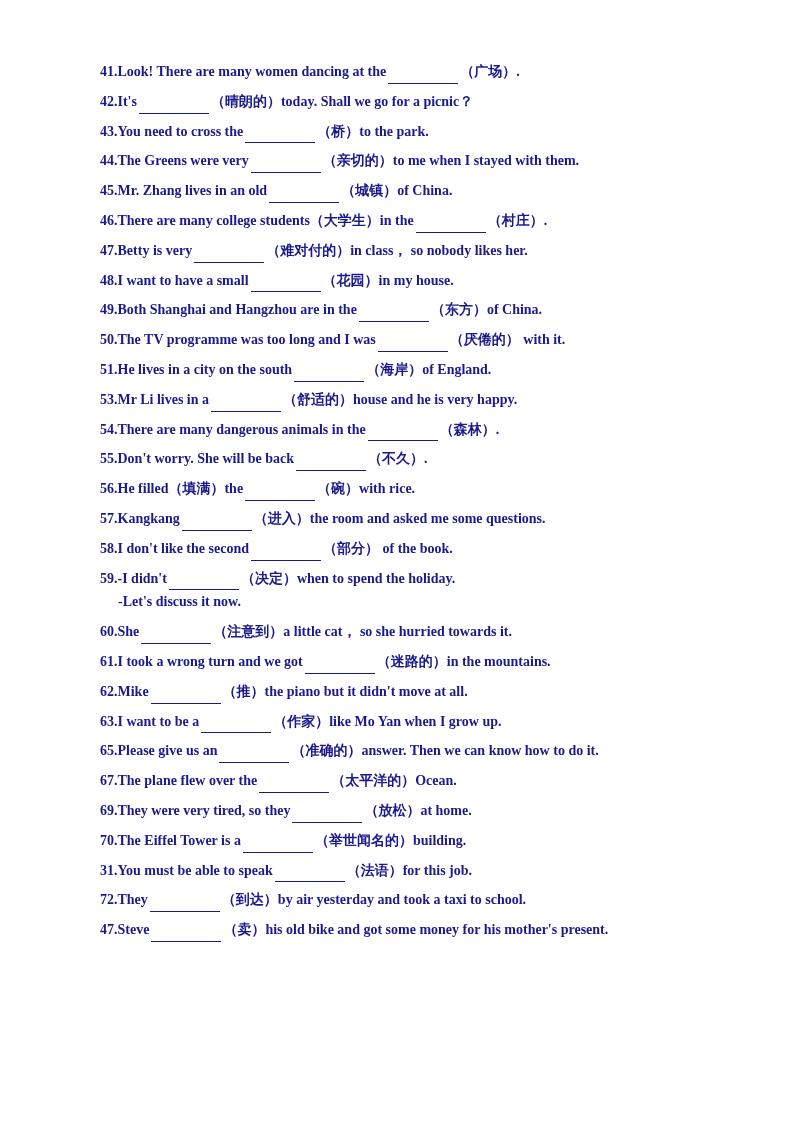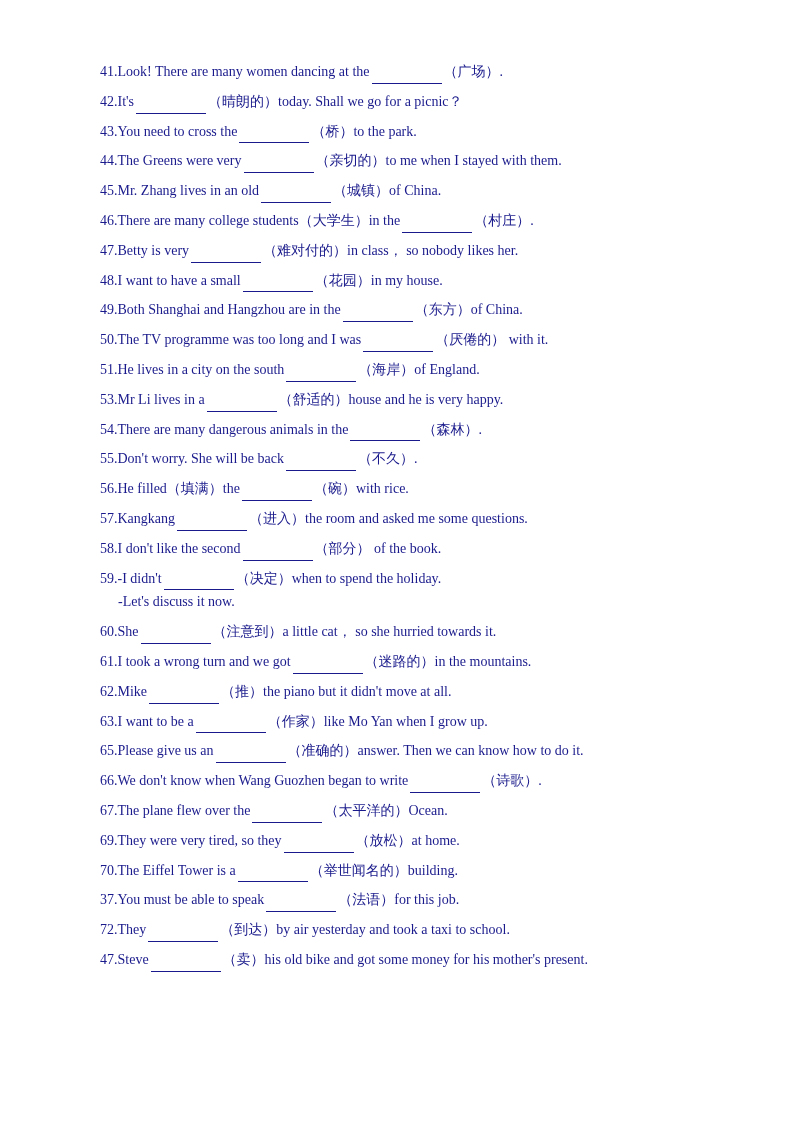--- a/index.html
+++ b/index.html
@@ -11,20 +11,21 @@
       background: #ffffff;
       font-family: "Times New Roman", Times, serif;
       font-size: 14px;
       color: #1a1a8c;
       width: 794px;
       min-height: 1123px;
       padding: 60px 80px 60px 100px;
     }
     .exercise-list {
       list-style: none;
+      font-weight: bold;
     }
     .exercise-item {
       margin-bottom: 6px;
       line-height: 1.7;
       color: #1a1a8c;
       font-size: 14px;
     }
     .blank {
       display: inline-block;
       border-bottom: 1px solid #1a1a8c;
@@ -58,20 +59,19 @@
     <li class="exercise-item"><span>55.</span>Don't worry. She will be back<span class="blank"></span>（不久）.</li>
     <li class="exercise-item"><span>56.</span>He filled（填满）the<span class="blank"></span>（碗）with rice.</li>
     <li class="exercise-item"><span>57.</span>Kangkang<span class="blank"></span>（进入）the room and asked me some questions.</li>
     <li class="exercise-item"><span>58.</span>I don't like the second<span class="blank"></span>（部分）  of the book.</li>
     <li class="exercise-item"><span>59.</span>-I didn't<span class="blank"></span>（决定）when to spend the holiday.<span class="indent">-Let's discuss it now.</span></li>
     <li class="exercise-item"><span>60.</span>She<span class="blank"></span>（注意到）a little cat，  so she hurried towards it.</li>
     <li class="exercise-item"><span>61.</span>I took a wrong turn and we got<span class="blank"></span>（迷路的）in the mountains.</li>
     <li class="exercise-item"><span>62.</span>Mike<span class="blank"></span>（推）the piano but it didn't move at all.</li>
     <li class="exercise-item"><span>63.</span>I want to be a<span class="blank"></span>（作家）like Mo Yan when I grow up.</li>
     <li class="exercise-item"><span>65.</span>Please give us an<span class="blank"></span>（准确的）answer. Then we can know how to do it.</li>
-    <li class="exercise-item"><span>66.</span>We don't know when Wang Guozhen began to write<span class="blank"></span>（诗歌）.</li>
     <li class="exercise-item"><span>67.</span>The plane flew over the<span class="blank"></span>（太平洋的）Ocean.</li>
     <li class="exercise-item"><span>69.</span>They were very tired, so they<span class="blank"></span>（放松）at home.</li>
     <li class="exercise-item"><span>70.</span>The Eiffel Tower is a<span class="blank"></span>（举世闻名的）building.</li>
-    <li class="exercise-item"><span>37.</span>You must be able to speak<span class="blank"></span>（法语）for this job.</li>
+    <li class="exercise-item"><span>31.</span>You must be able to speak<span class="blank"></span>（法语）for this job.</li>
     <li class="exercise-item"><span>72.</span>They<span class="blank"></span>（到达）by air yesterday and took a taxi to school.</li>
     <li class="exercise-item"><span>47.</span>Steve<span class="blank"></span>（卖）his old bike and got some money for his mother's present.</li>
   </ul>
 
 </body></html>

